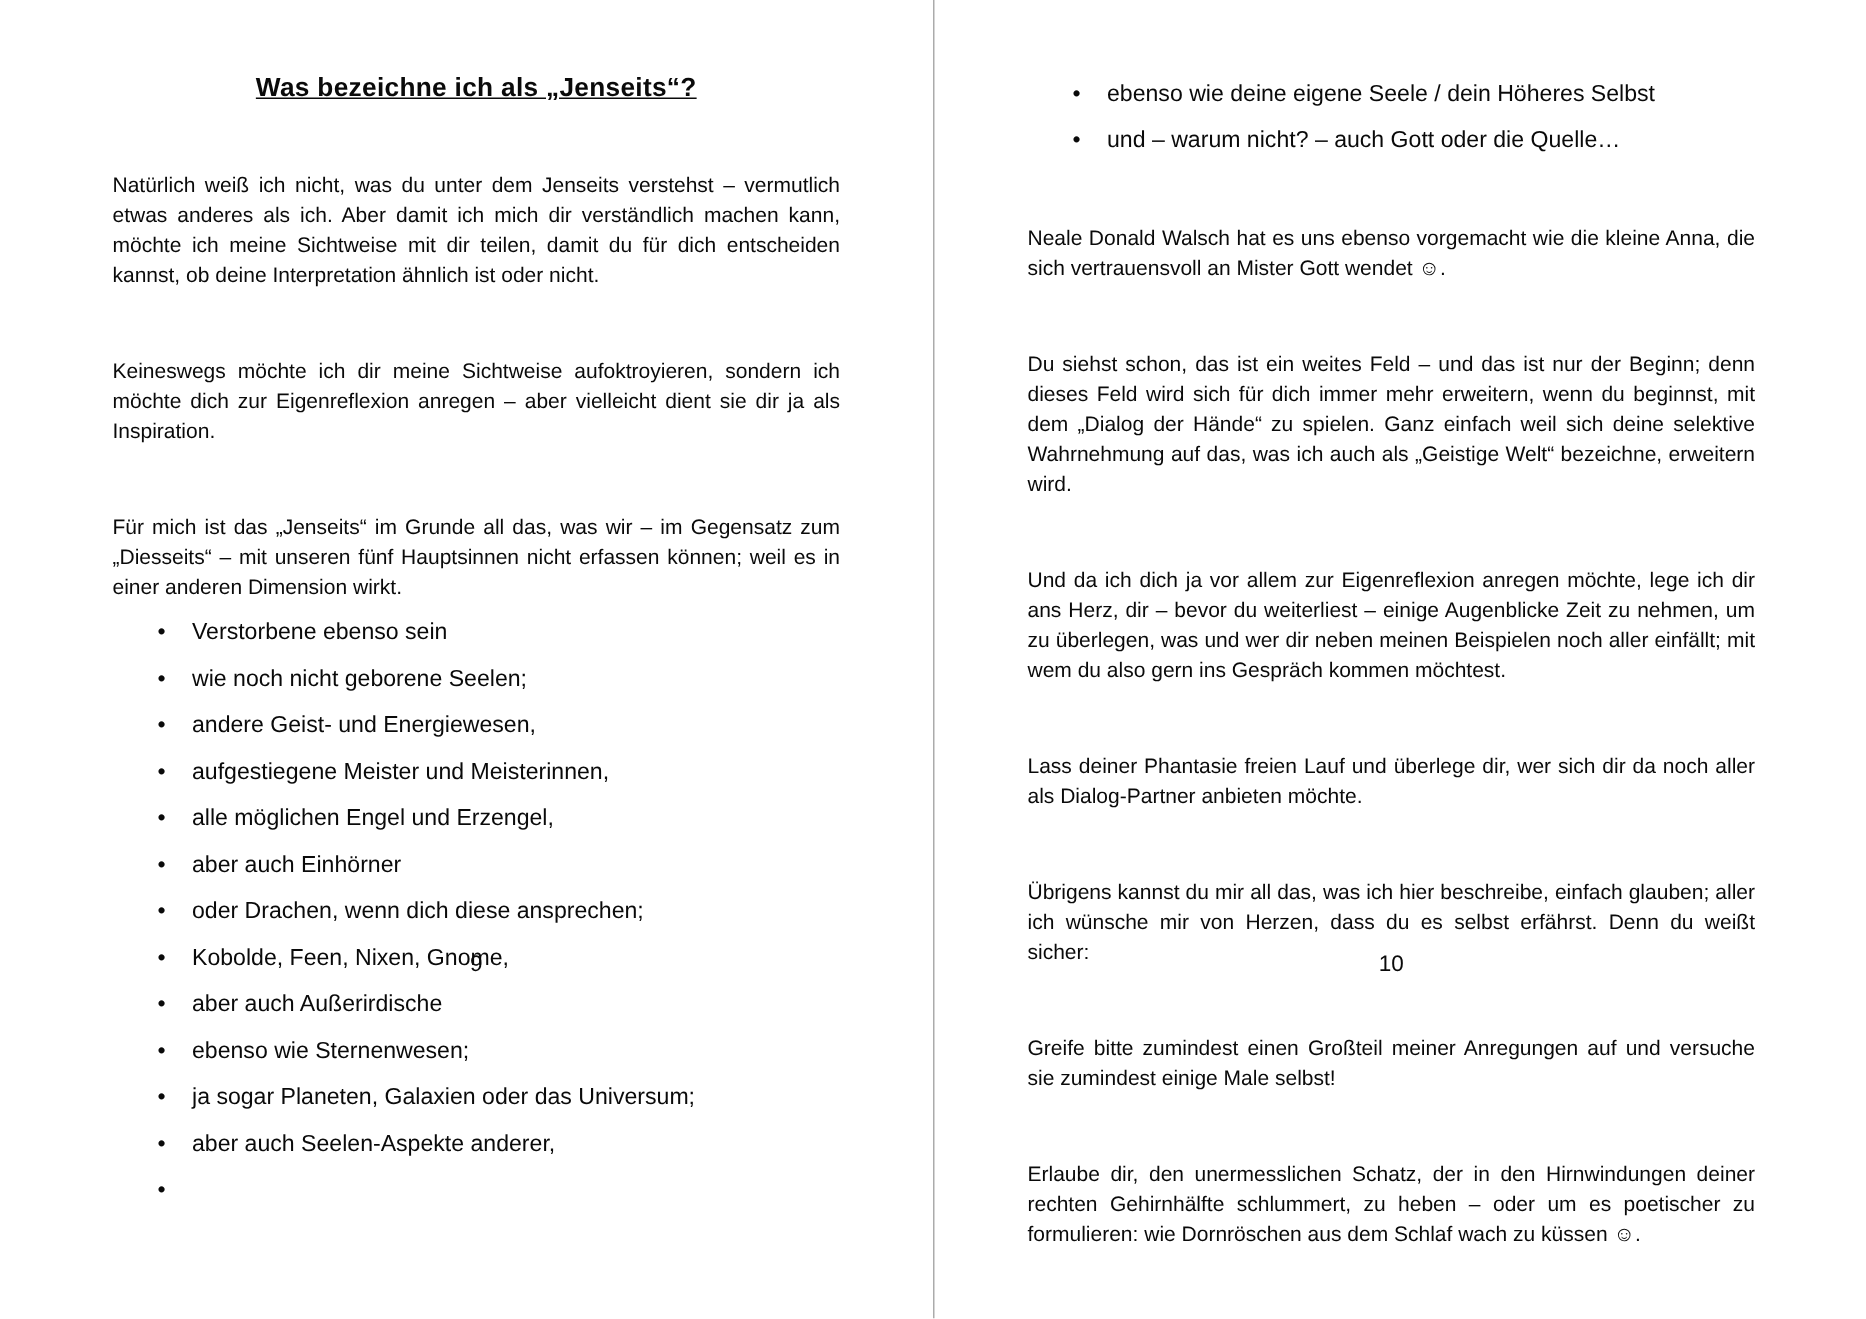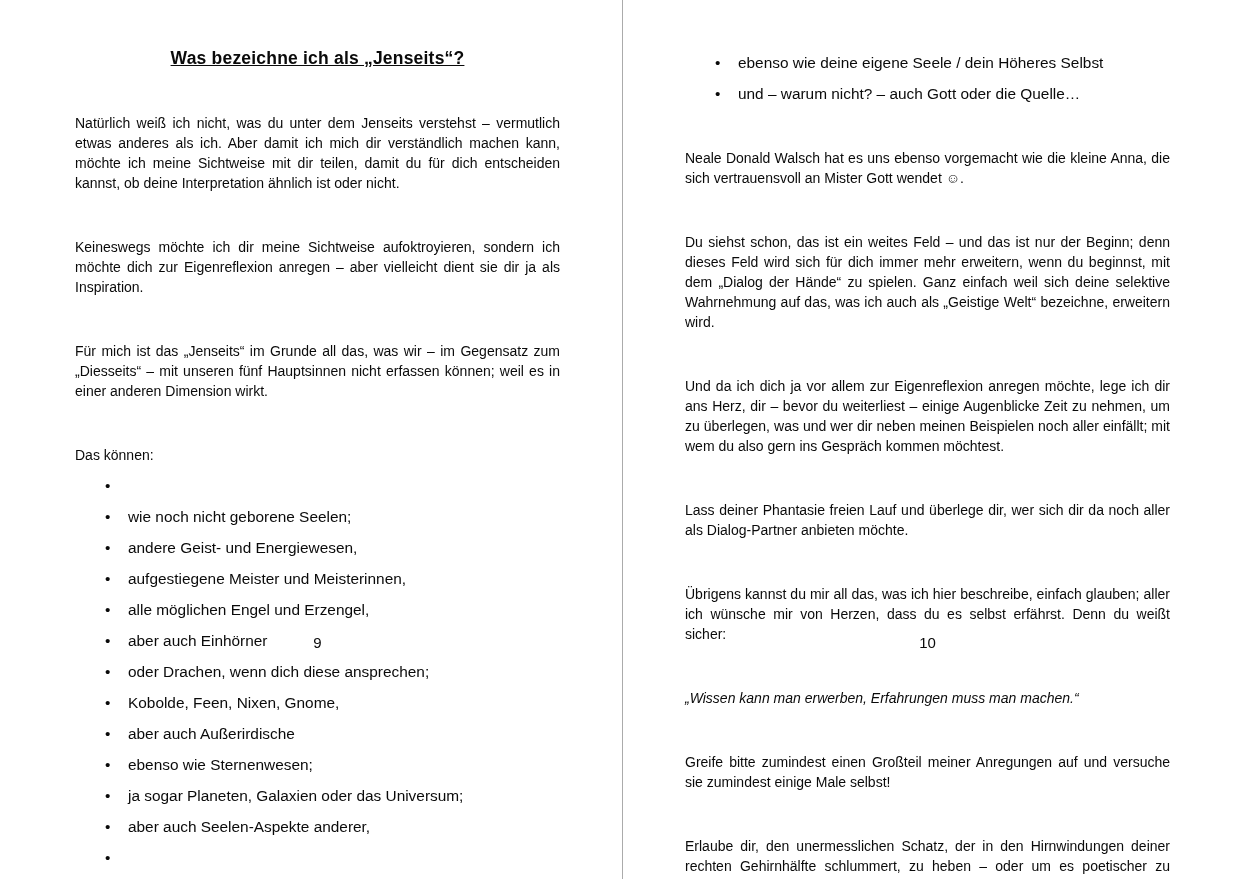--- a/index.html
+++ b/index.html
@@ -52,25 +52,25 @@
 <body>
 
 <div class="spread">
 
   <div class="page page-left">
     <h1 class="title">Was bezeichne ich als „Jenseits“?</h1>
 
     <p class="para">Natürlich weiß ich nicht, was du unter dem Jenseits verstehst – vermutlich etwas anderes als ich. Aber damit ich mich dir verständlich machen kann, möchte ich meine Sichtweise mit dir teilen, damit du für dich entscheiden kannst, ob deine Interpretation ähnlich ist oder nicht.</p>
     <p class="para">Keineswegs möchte ich dir meine Sichtweise aufoktroyieren, sondern ich möchte dich zur Eigenreflexion anregen – aber vielleicht dient sie dir ja als Inspiration.</p>
     <p class="para">Für mich ist das „Jenseits“ im Grunde all das, was wir – im Gegensatz zum „Diesseits“ – mit unseren fünf Hauptsinnen nicht erfassen können; weil es in einer anderen Dimension wirkt.</p>
-    <p class="para">Das können:</p>
 
     <ul class="bullets">
       <li>
         <span class="dot">•</span>
+        <span class="li-text">Verstorbene ebenso sein</span>
       </li>
       <li>
         <span class="dot">•</span>
         <span class="li-text">wie noch nicht geborene Seelen;</span>
       </li>
       <li>
         <span class="dot">•</span>
         <span class="li-text">andere Geist- und Energiewesen,</span>
       </li>
       <li>
@@ -131,21 +131,20 @@
         <span class="li-text">und – warum nicht? – auch Gott oder die Quelle…</span>
       </li>
     </ul>
 
     <p class="para">Neale Donald Walsch hat es uns ebenso vorgemacht wie die kleine Anna, die sich vertrauensvoll an Mister Gott wendet ☺.</p>
     <p class="para">Du siehst schon, das ist ein weites Feld – und das ist nur der Beginn; denn dieses Feld wird sich für dich immer mehr erweitern, wenn du beginnst, mit dem „Dialog der Hände“ zu spielen. Ganz einfach weil sich deine selektive Wahrnehmung auf das, was ich auch als „Geistige Welt“ bezeichne, erweitern wird.</p>
     <p class="para">Und da ich dich ja vor allem zur Eigenreflexion anregen möchte, lege ich dir ans Herz, dir – bevor du weiterliest – einige Augenblicke Zeit zu nehmen, um zu überlegen, was und wer dir neben meinen Beispielen noch aller einfällt; mit wem du also gern ins Gespräch kommen möchtest.</p>
     <p class="para">Lass deiner Phantasie freien Lauf und überlege dir, wer sich dir da noch aller als Dialog-Partner anbieten möchte.</p>
     <p class="para">Übrigens kannst du mir all das, was ich hier beschreibe, einfach glauben; aller ich wünsche mir von Herzen, dass du es selbst erfährst. Denn du weißt sicher:</p>
 
-    <p class="para quote">„Wissen kann man erwerben, Erfahrungen muss man machen.“</p>
 
     <p class="para">Greife bitte zumindest einen Großteil meiner Anregungen auf und versuche sie zumindest einige Male selbst!</p>
     <p class="para">Erlaube dir, den unermesslichen Schatz, der in den Hirnwindungen deiner rechten Gehirnhälfte schlummert, zu heben – oder um es poetischer zu formulieren: wie Dornröschen aus dem Schlaf wach zu küssen ☺.</p>
     <p class="para">Öffne dich für das, was Quantenphysiker als „Hyperraum“ bezeichnen!</p>
 
     <div class="page-number">10</div>
   </div>
 
 </div>
 

